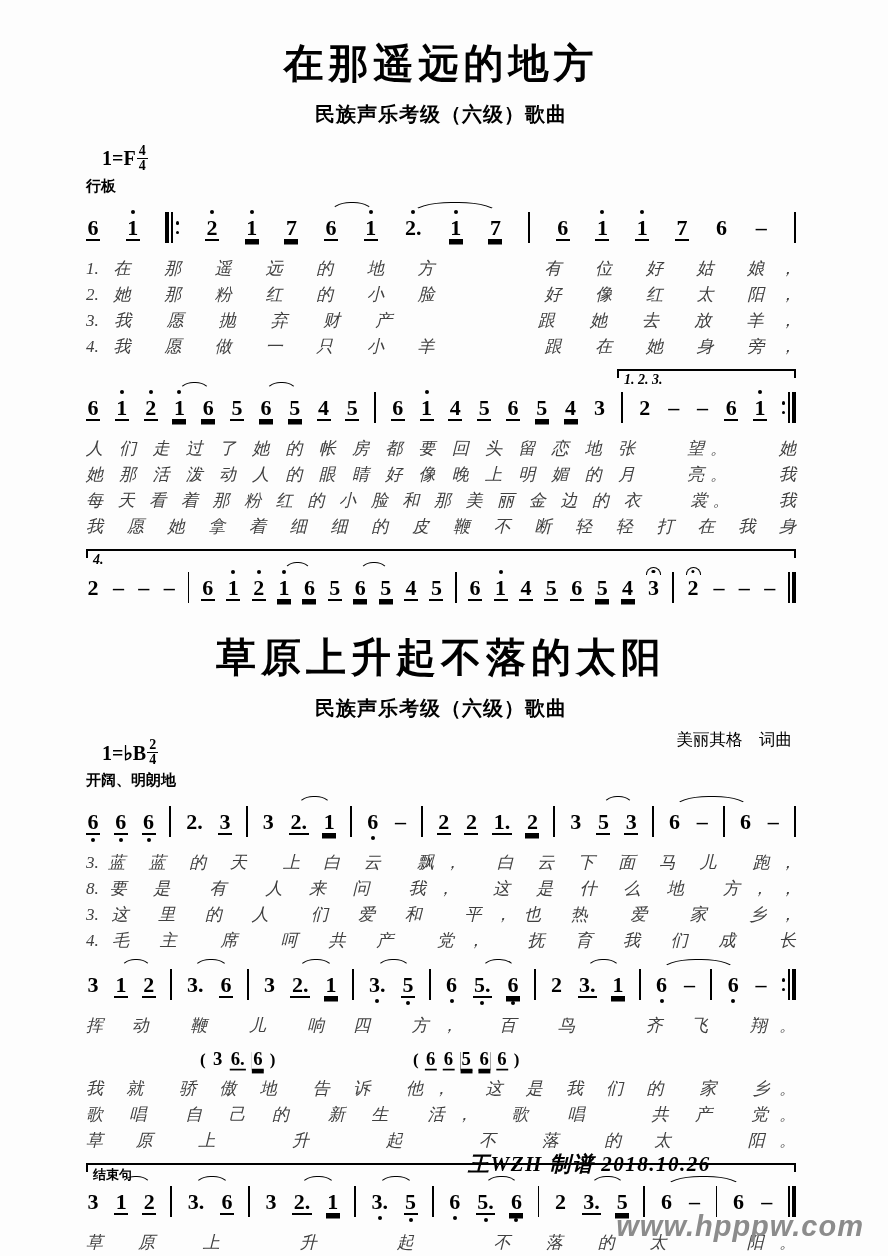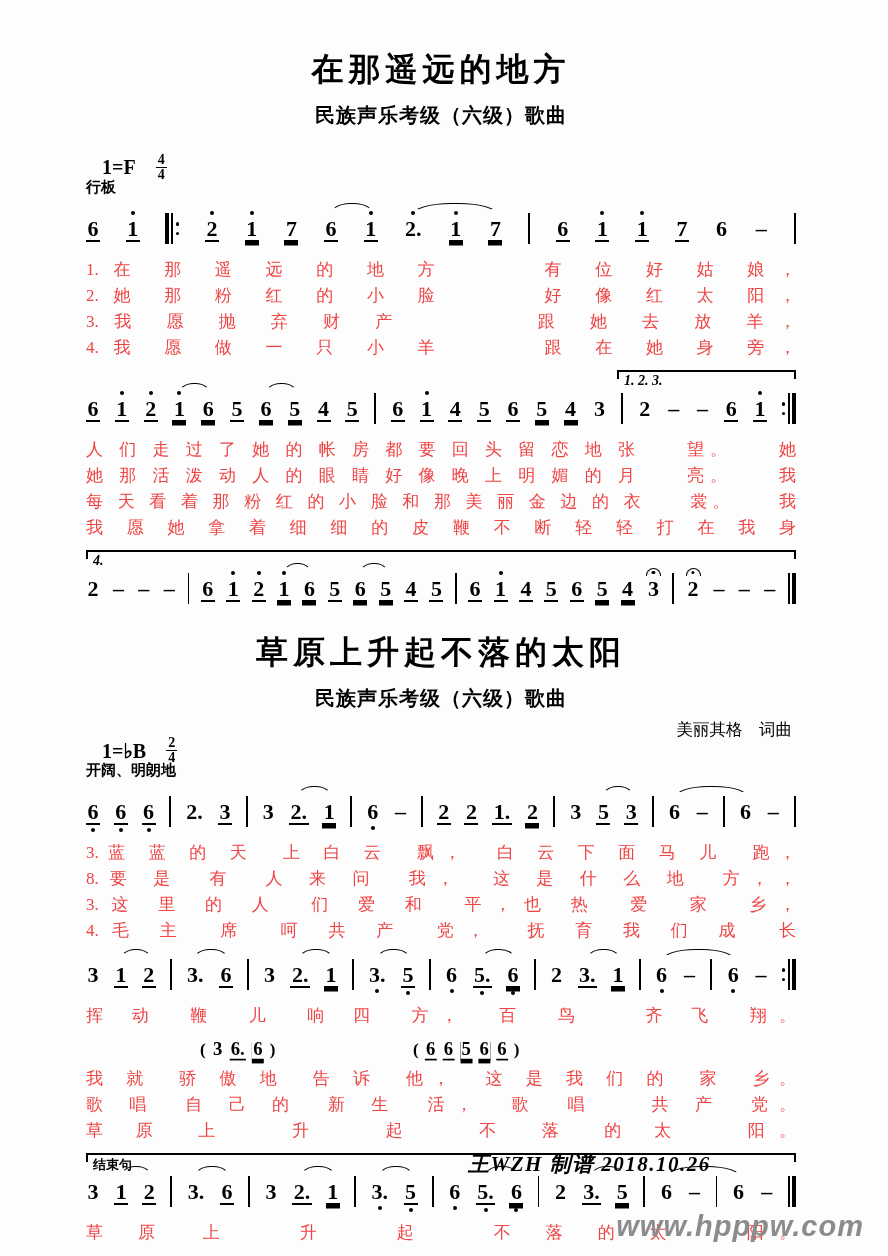--- a/index.html
+++ b/index.html
@@ -1,25 +1,25 @@
 <!DOCTYPE html>
 <html><head>
 <meta charset="utf-8">
 <style>
   html,body{margin:0;padding:0;background:#e8e8e8;}
   .sheet{width:888px;height:1256px;background:#fdfdfd;position:relative;
          padding:36px 92px 0 86px;box-sizing:border-box;overflow:hidden;
          font-family:"Liberation Serif",serif;color:#000;margin:0 auto;}
-  .song h1{font-family:"Liberation Serif",serif;font-weight:bold;font-size:32px;
-           text-align:center;letter-spacing:5px;margin:12px 0 10px;}
+  .song h1{font-family:"Liberation Serif",serif;font-weight:bold;font-size:40px;
+           text-align:center;letter-spacing:5px;margin:0 0 10px;}
   .subtitle{font-family:"Liberation Sans",sans-serif;font-weight:bold;font-size:20px;
             text-align:center;letter-spacing:1px;margin:0 0 8px;}
   .meta{position:relative;height:60px;margin-bottom:4px;}
-  .keysig{position:absolute;left:16px;top:16px;font-weight:bold;font-size:20px;
-          display:flex;align-items:center;gap:20px;font-family:"Liberation Serif",serif;}
+  .keysig{position:absolute;left:16px;top:8px;font-weight:bold;font-size:20px;
+          display:flex;align-items:center;gap:1px;font-family:"Liberation Serif",serif;}
   .frac{display:inline-flex;flex-direction:column;align-items:center;
         font-size:14px;font-weight:bold;line-height:14px;}
   .frac .ftop{border-bottom:1.6px solid #000;padding:0 2px;}
   .frac .fbot{padding:0 2px;}
   .tempo{position:absolute;left:0;bottom:0;font-family:"Liberation Sans",sans-serif;
          font-weight:bold;font-size:15px;}
   .credits{position:absolute;right:4px;top:-2px;text-align:right;font-size:16.5px;line-height:23px;}
   .lines{margin-top:2px;}
   .mline{position:relative;margin:8px 0 2px;}
   .mline.has-volta{padding-top:17px;}
@@ -47,21 +47,21 @@
   .slur{position:absolute;height:11px;border:1.8px solid #000;border-bottom:none;
         border-left-color:transparent;border-right-color:transparent;
         border-radius:50% 50% 0 0 / 110% 110% 0 0;}
   .volta{position:absolute;border-top:2px solid #000;border-left:2px solid #000;
          border-right:2px solid #000;height:9px;box-sizing:border-box;}
   .vlabel{position:absolute;left:5px;top:1px;font-style:italic;font-weight:bold;font-size:14px;
           font-family:"Liberation Serif",serif;white-space:nowrap;}
   .vlabel.plain{font-style:normal;font-family:"Liberation Sans",sans-serif;font-size:13px;}
   .lyrics{margin:2px 0 6px;}
   .lyric{font-family:"Liberation Serif",serif;font-size:17px;line-height:25px;
-         text-align:justify;text-align-last:justify;margin:1px 0;color:#ef4444;}
+         text-align:justify;text-align-last:justify;margin:1px 0;color:#404040;font-style:italic;}
   .subrow{position:relative;height:36px;}
   .subgrp{position:absolute;top:0;display:flex;gap:7px;transform:scale(0.85);transform-origin:left top;}
   .song2{margin-top:16px;}
   .footer{position:absolute;left:468px;top:1150px;font-style:italic;font-weight:bold;
           font-size:21px;letter-spacing:1.5px;font-family:"Liberation Serif",serif;}
   .watermark{position:absolute;right:24px;top:1210px;font-style:italic;font-weight:bold;
              font-size:29px;color:#8c8c8c;letter-spacing:1px;font-family:"Liberation Sans",sans-serif;}
 </style>
 </head>
 <body>

